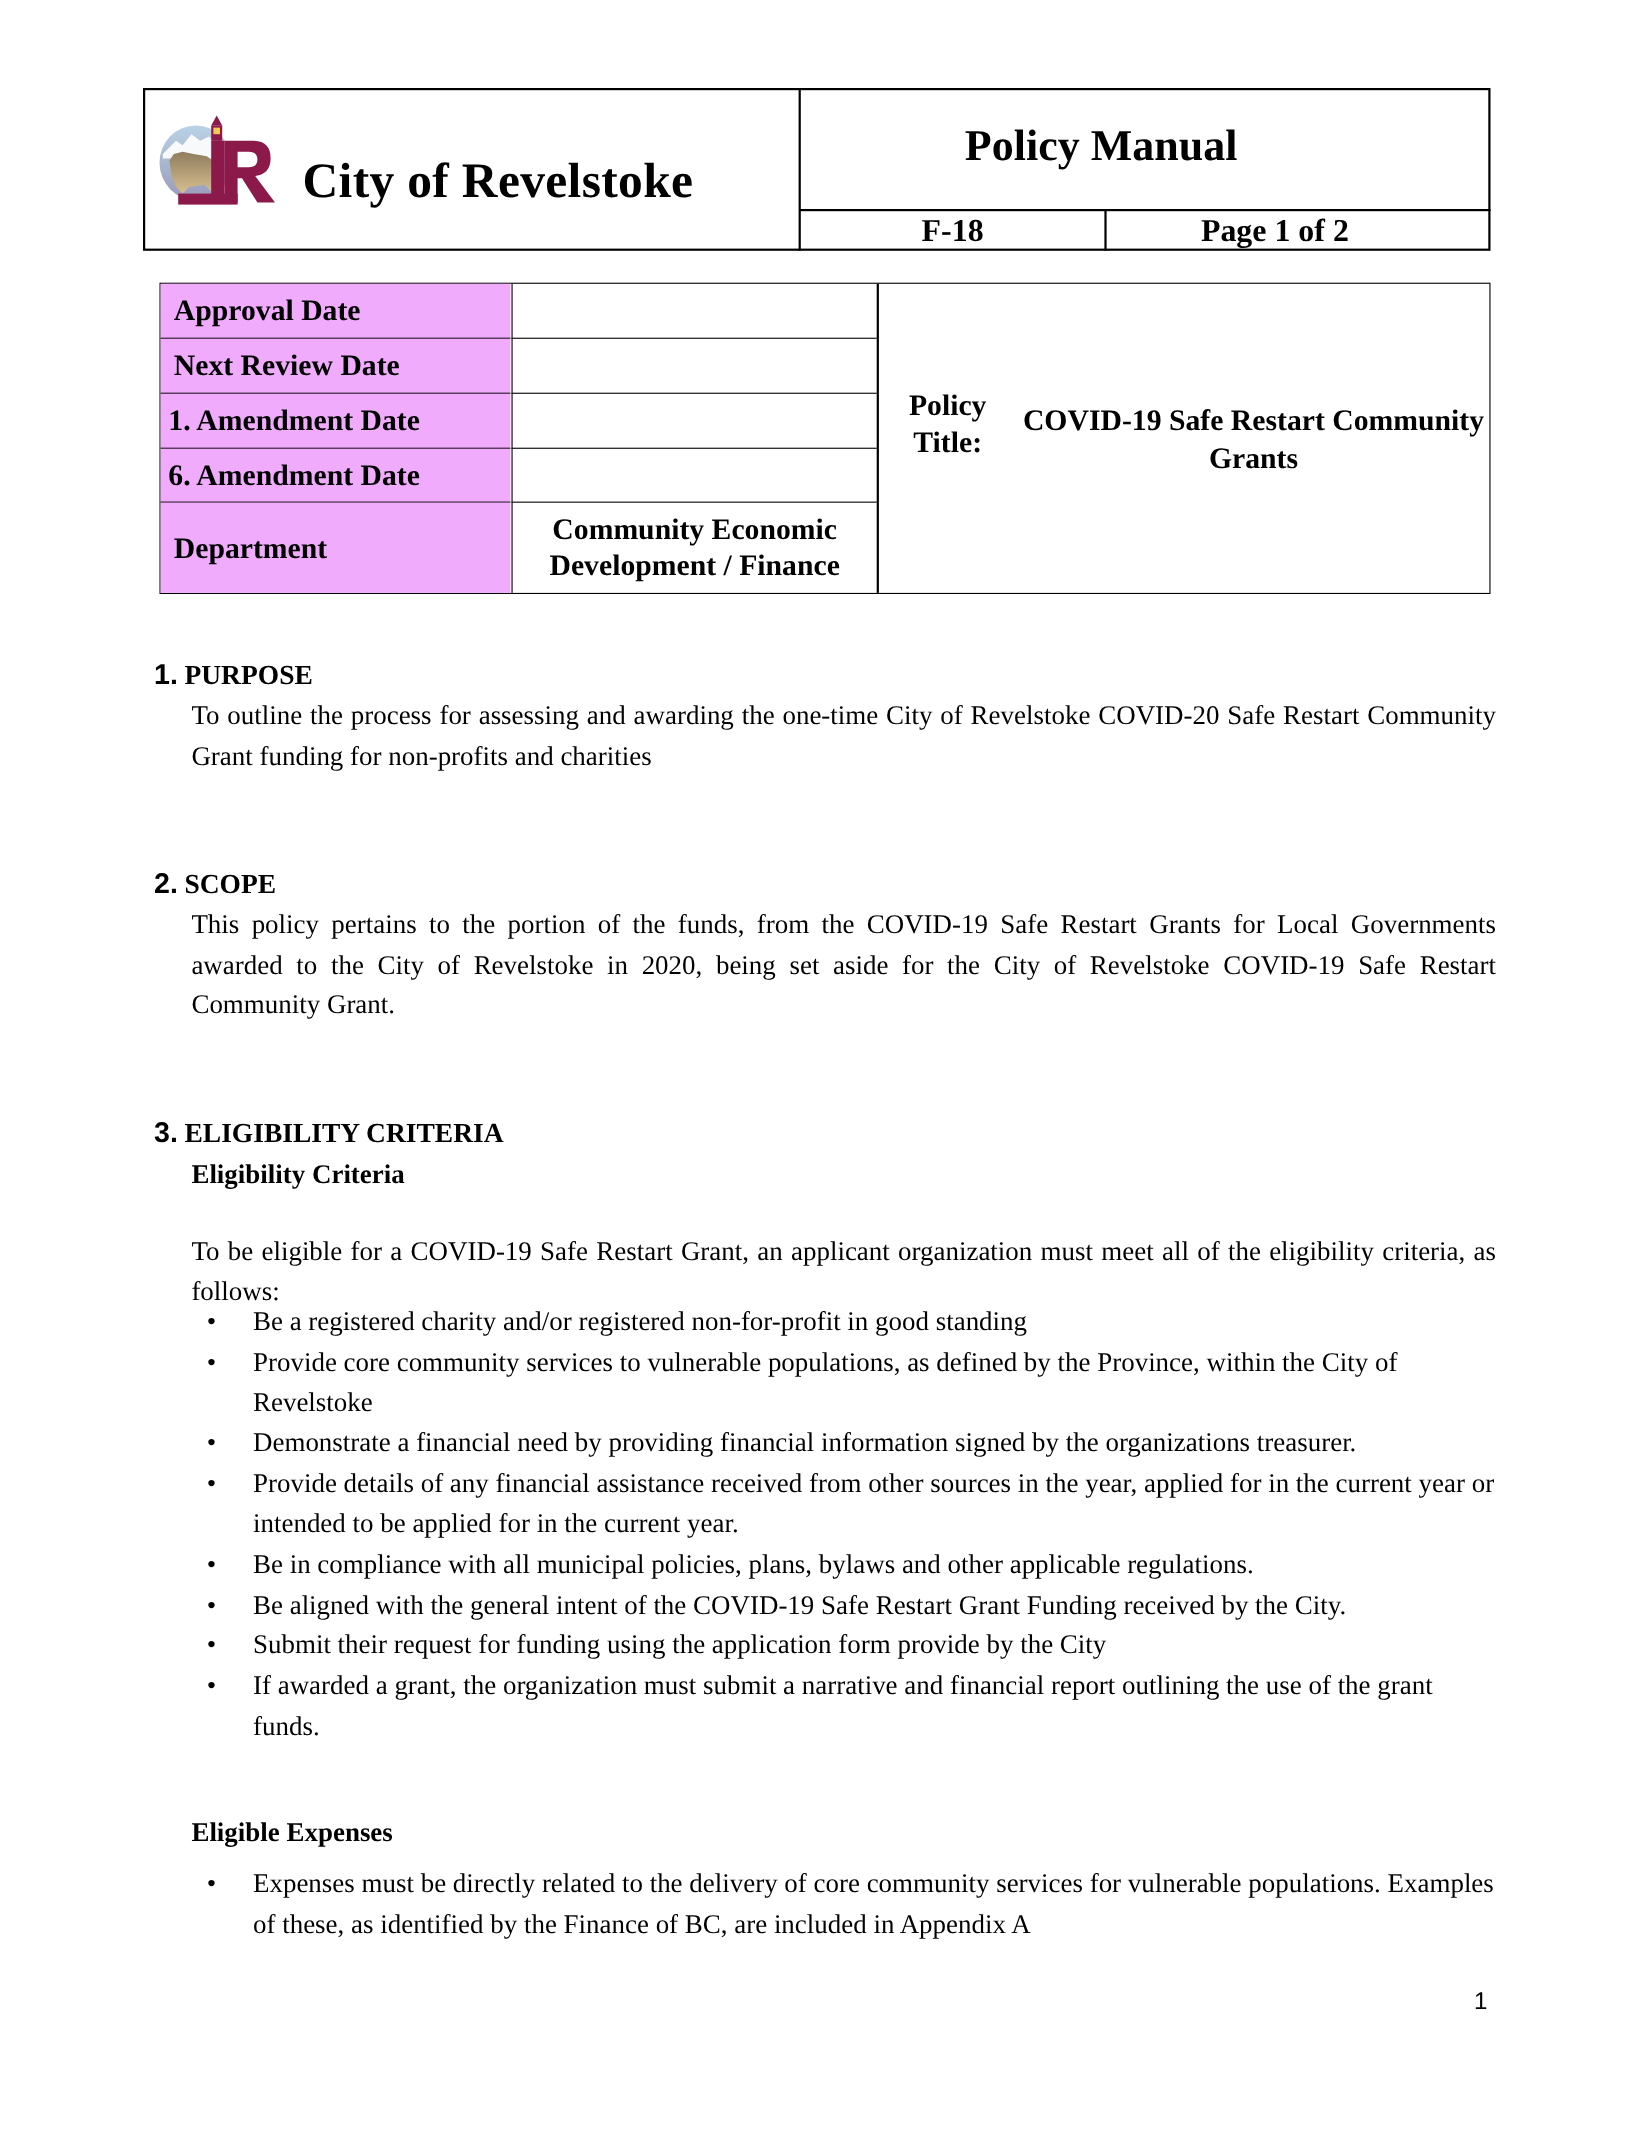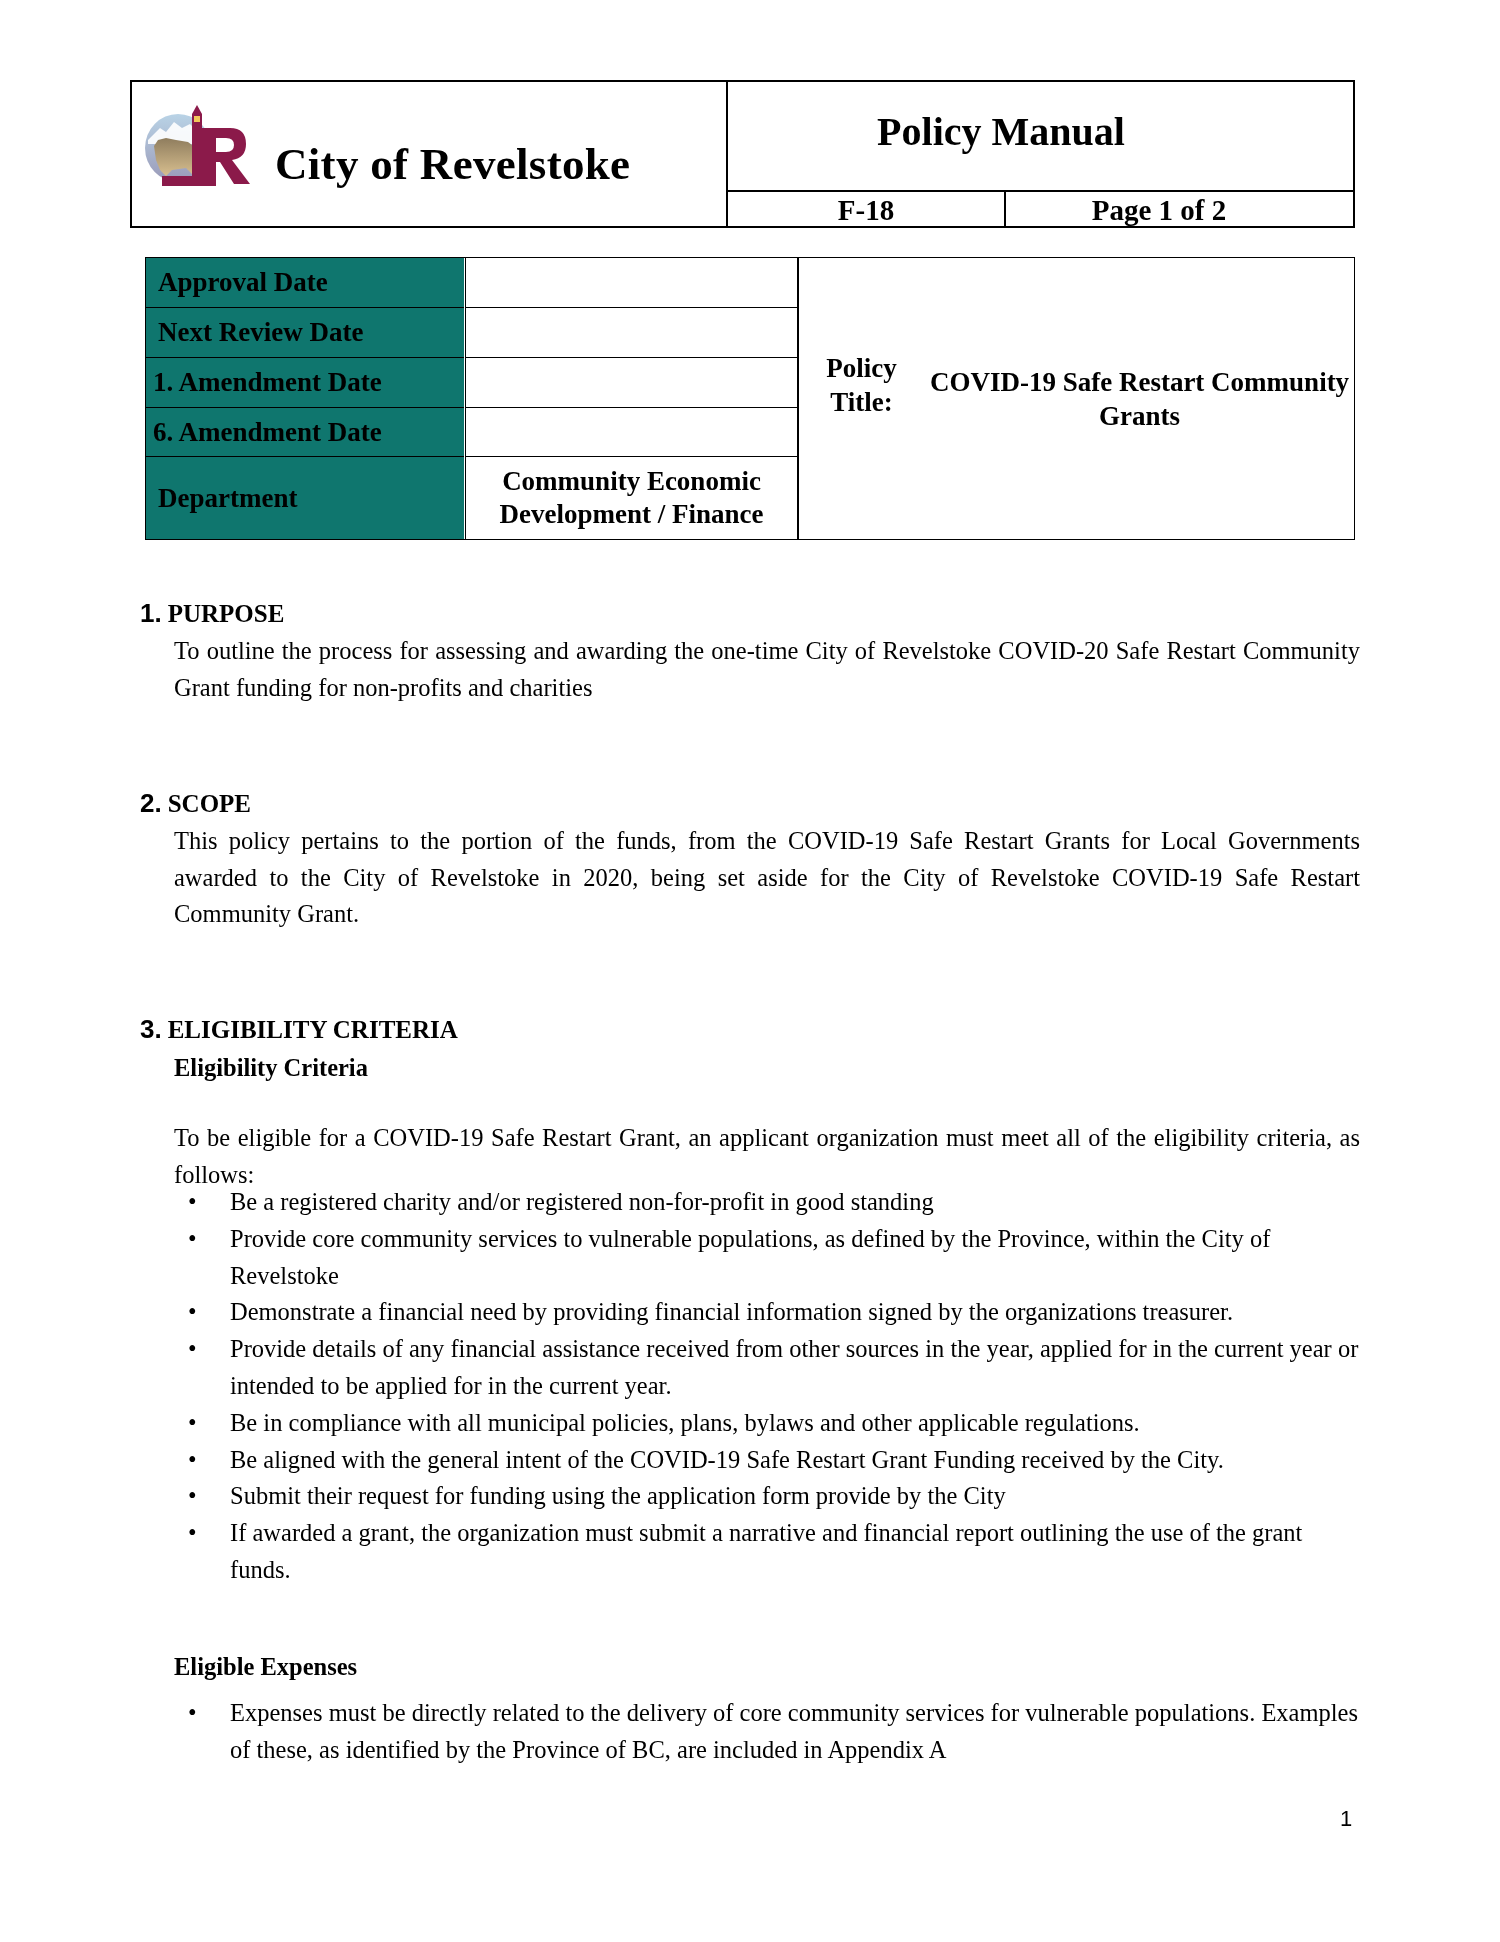--- a/index.html
+++ b/index.html
@@ -11,21 +11,21 @@
   #hdr-hline { left:727px; top:190px; width:628px; height:1.5px; background:#000; }
   #hdr-vline2 { left:1004px; top:191px; width:1.5px; height:37px; background:#000; }
   #logo { left:142px; top:104px; width:112px; height:88px; }
   #city { left:275px; top:142px; font-size:45px; font-weight:bold; letter-spacing:0.3px; white-space:nowrap; line-height:1; }
   #manual { left:727px; top:112px; width:548px; text-align:center; font-size:40px; font-weight:bold; line-height:1; }
   #code { left:727px; top:193px; width:278px; text-align:center; font-size:29px; font-weight:bold; line-height:34px; }
   #page { left:1005px; top:193px; width:308px; text-align:center; font-size:29px; font-weight:bold; line-height:34px; }
 
   
   #info { left:145px; top:257px; width:1210px; height:283px; border:1.5px solid #000; box-sizing:border-box; }
-  .lbl { position:absolute; left:146px; width:318px; background:#0f766e; box-sizing:border-box; font-weight:bold; font-size:27px; display:flex; align-items:center; padding-left:12px; border-bottom:1.5px solid #000; }
+  .lbl { position:absolute; left:146px; width:318px; background:#f0abfc; box-sizing:border-box; font-weight:bold; font-size:27px; display:flex; align-items:center; padding-left:12px; border-bottom:1.5px solid #000; }
   .lbl.num { padding-left:7px; }
   .val { position:absolute; left:465px; width:332px; box-sizing:border-box; border-bottom:1.5px solid #000; border-left:1.5px solid #000; display:flex; align-items:center; justify-content:center; text-align:center; font-weight:bold; font-size:27px; line-height:33px; }
   .last { border-bottom:none; }
   #tblvdiv { left:797px; top:258px; width:1.5px; height:281px; background:#000; }
   #ptitle { left:798px; top:258px; width:556px; height:281px; display:flex; flex-direction:row; justify-content:center; align-items:center; text-align:center; font-weight:bold; font-size:27px; }
   #ptitle .t1 { line-height:34px; margin-bottom:14px; margin-top:-14px; }
   #ptitle .t2 { line-height:34px; width:470px; }
 
   
   .sec { position:absolute; left:140px; font-weight:bold; font-size:25px; line-height:40px; white-space:nowrap;margin-top:16px; }
@@ -121,16 +121,16 @@
   <li><span class="dot">•</span><span>Demonstrate a financial need by providing financial information signed by the organizations treasurer.</span></li>
   <li><span class="dot">•</span><span>Provide details of any financial assistance received from other sources in the year, applied for in the current year or intended to be applied for in the current year.</span></li>
   <li><span class="dot">•</span><span>Be in compliance with all municipal policies, plans, bylaws and other applicable regulations.</span></li>
   <li><span class="dot">•</span><span>Be aligned with the general intent of the COVID-19 Safe Restart Grant Funding received by the City.</span></li>
   <li><span class="dot">•</span><span>Submit their request for funding using the application form provide by the City</span></li>
   <li><span class="dot">•</span><span>If awarded a grant, the organization must submit a narrative and financial report outlining the use of the grant funds.</span></li>
 </ul>
 
 <div class="sub" style="top:1652px;">Eligible Expenses</div>
 <ul class="blist" style="top:1695px;">
-  <li><span class="dot">•</span><span>Expenses must be directly related to the delivery of core community services for vulnerable populations. Examples of these, as identified by the Province of BC, are included in Appendix A</span></li>
+  <li><span class="dot">•</span><span>Expenses must be directly related to the delivery of core community services for vulnerable populations. Examples of these, as identified by the Finance of BC, are included in Appendix A</span></li>
 </ul>
 
 <div class="abs" id="pgnum">1</div>
 
 </body></html>

